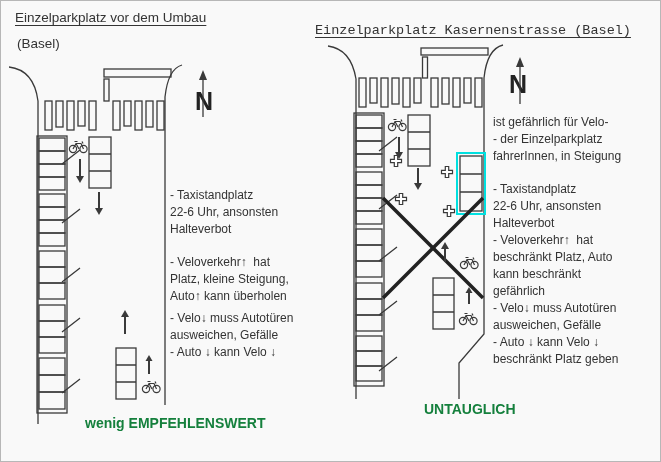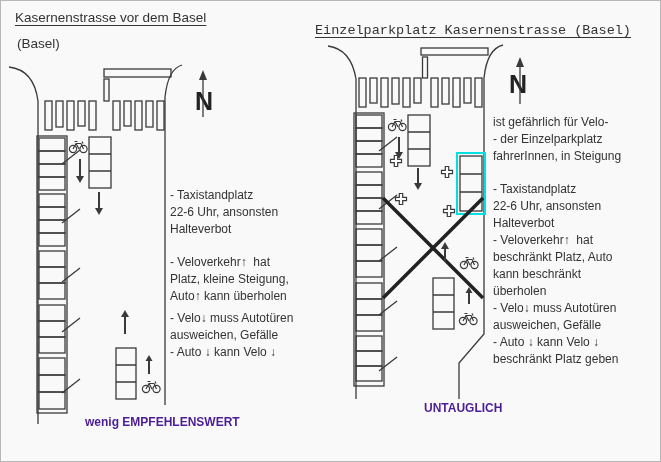--- a/index.html
+++ b/index.html
@@ -12,21 +12,21 @@
   .title { font-size:13.5px; text-decoration:underline; text-underline-offset:3px; white-space:pre; }
   .left-title  { left:14px; top:9px; }
   .right-title { left:314px; top:22px;font-family:Liberation Mono, monospace; }
   .subtitle { left:16px; top:35px; font-size:13.5px; }
   .notes { font-size:12px; line-height:17px; }
   .notes-left  { left:169px; top:186px; }
   .notes-right { left:492px; top:113px; }
   .nl { white-space:pre; }
   .gap-lg { margin-top:16px; }
   .gap-sm { margin-top:5px; }
-  .caption { font-weight:bold; font-size:12px; color:#4c1d95; white-space:pre; }
+  .caption { font-weight:bold; font-size:14px; color:#15803d; white-space:pre; }
   .caption-left  { left:84px;  top:414px; }
   .caption-right { left:423px; top:400px; }
   svg.plan { position:absolute; left:0; top:0; }
   .d  { stroke:#3a3a3a; fill:none; stroke-width:1.3; }
   .al { stroke:#3a3a3a; fill:none; stroke-width:2; }
   .ah { fill:#3a3a3a; stroke:none; }
   .x  { stroke:#222; fill:none; stroke-width:3.5; }
   .cn { fill:#222; stroke:none; font-family:"Liberation Sans",sans-serif; font-size:25px; font-weight:bold; }
   .plusfill { fill:#ffffff; stroke:#3a3a3a; stroke-width:1.2; }
 </style>
@@ -206,21 +206,21 @@
       <use href="#bike" transform="translate(459,255)"></use>
       <use href="#bike" transform="translate(458,311)"></use>
       <g>
         <text class="cn" x="508" y="92">N</text>
         <line class="d" x1="519" y1="103" x2="519" y2="64" stroke-width="1.5"></line>
         <polygon class="ah" points="515,66 523,66 519,56"></polygon>
       </g>
     </g>
   </svg>
 
-  <div class="abs title left-title">Kasernenstrasse vor dem Basel</div>
+  <div class="abs title left-title">Einzelparkplatz vor dem Umbau</div>
   <div class="abs subtitle">(Basel)</div>
   <div class="abs title right-title">Einzelparkplatz Kasernenstrasse (Basel)</div>
 
   <div class="abs notes notes-left">
     <div class="nblock">
       <div class="nl">- Taxistandplatz</div>
       <div class="nl">22-6 Uhr, ansonsten</div>
       <div class="nl">Halteverbot</div>
     </div>
     <div class="nblock gap-lg">
@@ -243,21 +243,21 @@
     </div>
     <div class="nblock gap-lg">
       <div class="nl">- Taxistandplatz</div>
       <div class="nl">22-6 Uhr, ansonsten</div>
       <div class="nl">Halteverbot</div>
     </div>
     <div class="nblock">
       <div class="nl">- Veloverkehr↑  hat</div>
       <div class="nl">beschränkt Platz, Auto</div>
       <div class="nl">kann beschränkt</div>
-      <div class="nl">überholen</div>
+      <div class="nl">gefährlich</div>
     </div>
     <div class="nblock">
       <div class="nl">- Velo↓ muss Autotüren</div>
       <div class="nl">ausweichen, Gefälle</div>
       <div class="nl">- Auto ↓ kann Velo ↓</div>
       <div class="nl">beschränkt Platz geben</div>
     </div>
   </div>
 
   <div class="abs caption caption-left">wenig EMPFEHLENSWERT</div>

